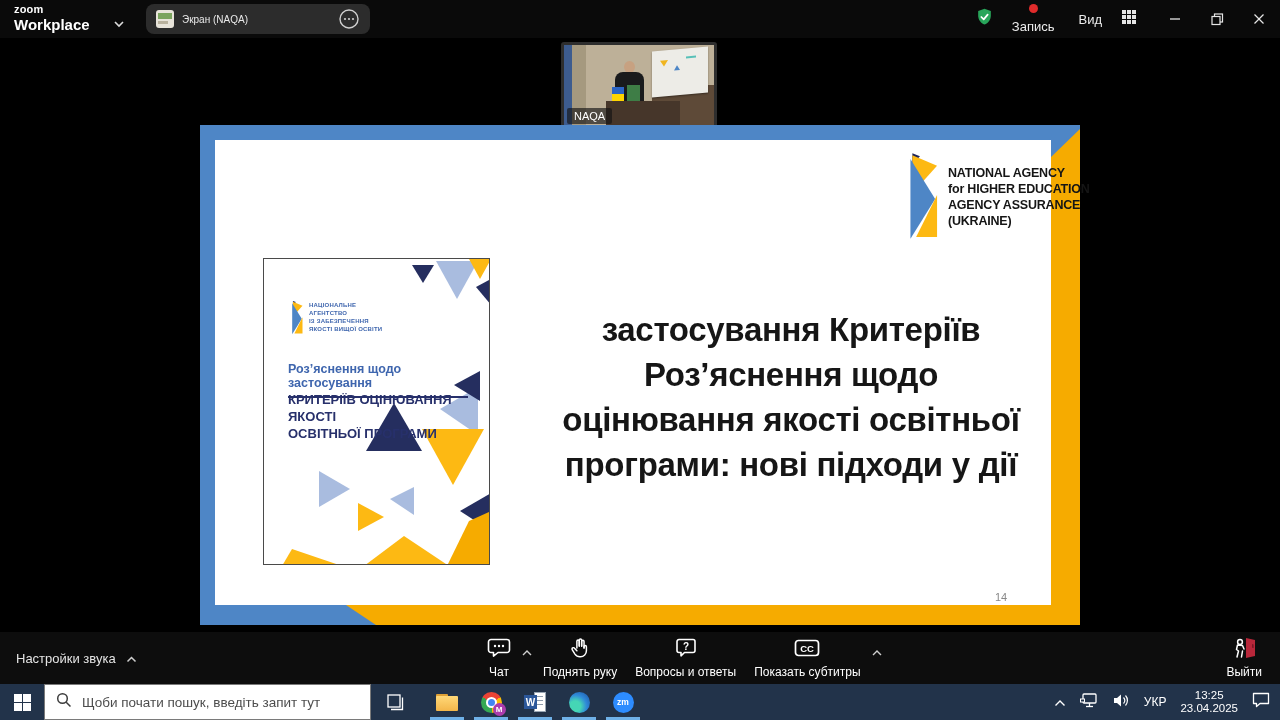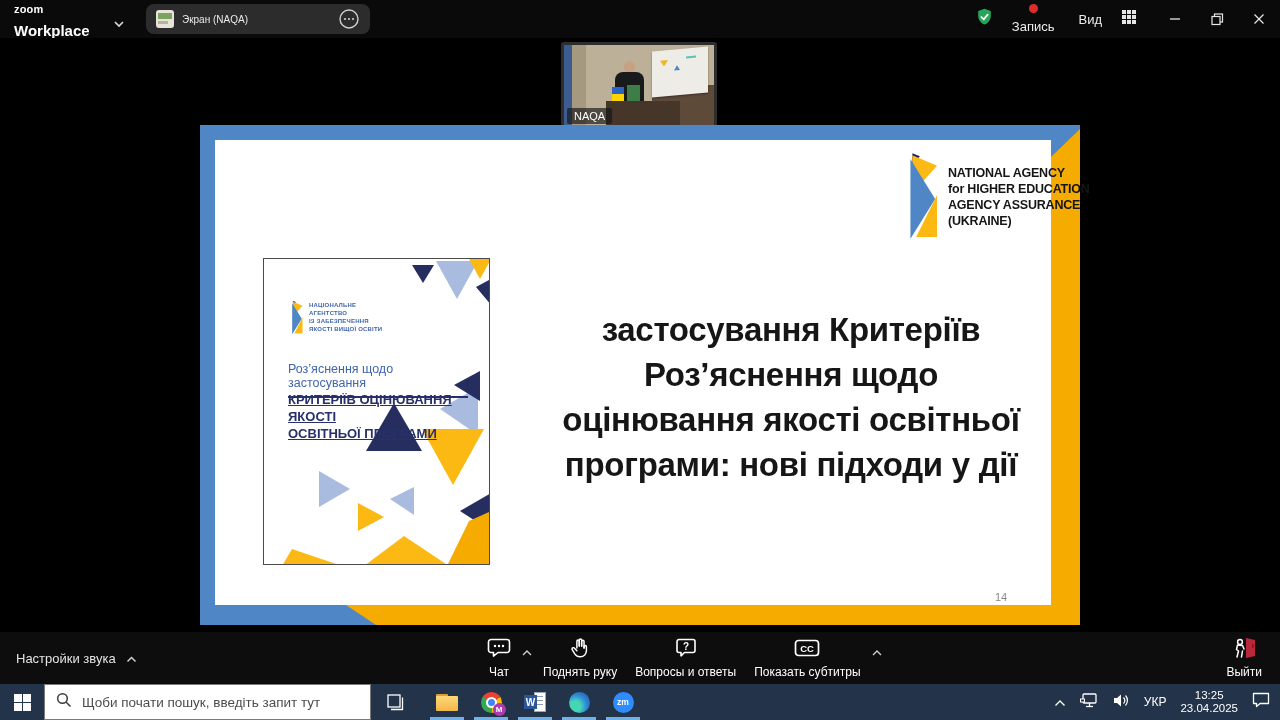--- a/index.html
+++ b/index.html
@@ -4,21 +4,21 @@
 <style>
   * { margin:0; padding:0; box-sizing:border-box; }
   html,body { width:1280px; height:720px; overflow:hidden; background:#000; }
   body { font-family:"Liberation Sans", sans-serif; }
   .screen { position:relative; width:1280px; height:720px; background:#14532d; }
 
   
   .titlebar { position:absolute; left:0; top:0; width:1280px; height:38px; background:#0a0a0a; }
   .brand { position:absolute; left:14px; top:4px; color:#fff; line-height:1; }
   .brand .b1 { font-size:11px; font-weight:700; letter-spacing:.2px; }
-  .brand .b2 { font-size:15px; font-weight:700; margin-top:8px; }
+  .brand .b2 { font-size:15px; font-weight:700; margin-top:2px; }
   .brand-caret { position:absolute; left:113px; top:14px; }
   .screen-tab { position:absolute; left:146px; top:4px; width:224px; height:30px; background:#2c2c2c; border-radius:8px; display:flex; align-items:center; padding:0 10px; gap:8px; }
   .tab-thumb { width:18px; height:18px; border-radius:3px; background:#e8e4da; position:relative; overflow:hidden; flex:0 0 auto; }
   .tab-thumb:before { content:""; position:absolute; left:2px; top:3px; width:14px; height:6px; background:#7ba45e; }
   .tab-thumb:after { content:""; position:absolute; left:2px; top:11px; width:10px; height:3px; background:#b9b29e; }
   .tab-label { color:#e9e9e9; font-size:10px; white-space:nowrap; flex:1; }
   .tab-more { margin-left:auto; display:flex; align-items:center; }
   .title-right { position:absolute; right:0; top:0; height:38px; display:flex; align-items:center; }
   .rec { display:flex; align-items:center; gap:6px; margin-left:18px;flex-direction:column; }
   .rec-dot { width:9px; height:9px; border-radius:50%; background:#e02b2b; }
@@ -50,22 +50,22 @@
   .v-flag-green { position:absolute; left:63px; top:40px; width:13px; height:16px; background:#3e7d46; }
   .v-name { position:absolute; left:3px; bottom:3px; background:rgba(20,20,20,.65); color:#fff; font-size:11px; padding:2px 7px; border-radius:2px; }
 
   
   .slide { position:absolute; left:200px; top:87px; width:880px; height:500px; }
   .slide svg.frame { position:absolute; left:0; top:0; }
   .cover { position:absolute; left:63px; top:133px; width:227px; height:307px; background:#fff; border:1px solid #4a4a4a; overflow:hidden; }
   .cover svg.decor { position:absolute; left:0; top:0; }
   .cover-logo { position:absolute; left:24px; top:42px; display:flex; gap:6px; align-items:flex-start; }
   .cover-org { font-size:6px; line-height:8px; color:#3f66ae; font-weight:700; letter-spacing:.2px; }
-  .cover-sub { position:absolute; left:24px; top:103px; width:180px; font-size:12.5px; font-weight:400; color:#3f66ae; padding-bottom:6px; border-bottom:2px solid #27306b; }
-  .cover-title { position:absolute; left:24px; top:132px; width:190px; font-size:13px; line-height:17px; font-weight:700; color:#27306b;text-decoration:underline; }
+  .cover-sub { position:absolute; left:24px; top:103px; width:180px; font-size:12.5px; font-weight:700; color:#3f66ae; padding-bottom:6px; border-bottom:2px solid #27306b; }
+  .cover-title { position:absolute; left:24px; top:132px; width:190px; font-size:13px; line-height:17px; font-weight:700; color:#27306b; }
   .agency { position:absolute; left:700px; top:28px; display:flex; gap:10px; align-items:flex-start; }
   .agency-text { font-size:12.5px; line-height:16px; font-weight:700; color:#151515; letter-spacing:-0.2px; white-space:nowrap; padding-top:12px; }
   .slide-title { position:absolute; left:348px; top:182px; width:486px; text-align:center; font-size:33px; line-height:45px; font-weight:700; color:#161616; letter-spacing:-0.3px; }
   .page-num { position:absolute; left:795px; top:466px; font-size:11px; color:#888; }
 
   
   .toolbar { position:absolute; left:0; top:632px; width:1280px; height:52px; background:#0d0d0d; }
   .audio-settings { position:absolute; left:16px; top:0; height:52px; display:flex; align-items:center; gap:10px; color:#e4e4e4; font-size:13px; }
   .tb-center { position:absolute; left:478px; top:0; height:52px; display:flex; align-items:center; }
   .tb-btn { display:flex; flex-direction:column; align-items:center; gap:2px; color:#fff; padding:0 9px; }

